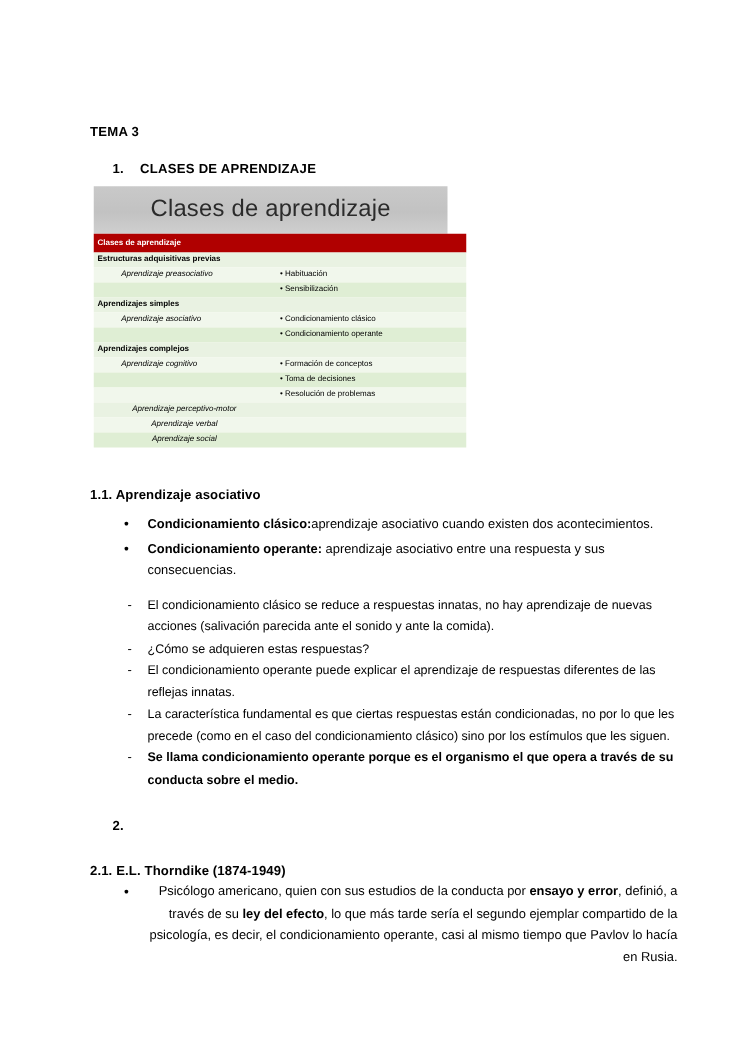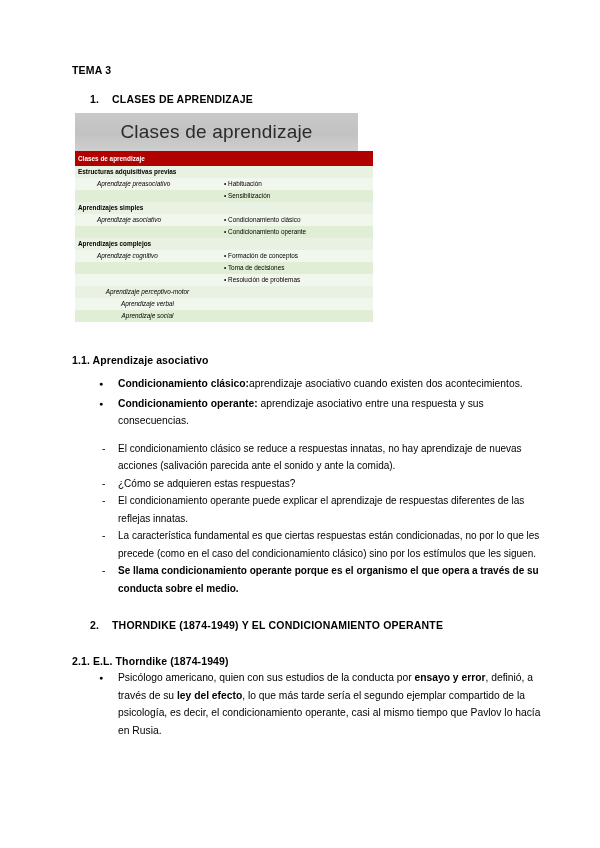--- a/index.html
+++ b/index.html
@@ -12,21 +12,21 @@
     height: 848px;
     font-family: "Liberation Sans", sans-serif;
     color: #000000;
     -webkit-font-smoothing: antialiased;
   }
   .page {
     position: relative;
     width: 600px;
     height: 848px;
     box-sizing: border-box;
-    padding: 64px 58px 0 72px;
+    padding: 100px 58px 0 72px;
   }
 
   
   .doc-title {
     font-size: 10.5px;
     font-weight: bold;
     letter-spacing: 0.2px;
     margin: 0 0 17px 0;
   }
   .num-heading {
@@ -143,20 +143,21 @@
     left: 30px;
     top: 0;
     font-size: 10.3px;
     line-height: 17.5px;
   }
   ul.dot-list.tight {
     margin-top: 0;
   }
   ul.dot-list.tight > li {
     padding-left: 46px;
+    text-align: right;
   }
   b.em { font-weight: bold; }
 
   .gap-1 { height: 14px; }
   .gap-2 { height: 22px; }
   .gap-3 { height: 16px; }
 </style>
 </head>
 <body>
 
@@ -252,21 +253,20 @@
     <li><span>¿Cómo se adquieren estas respuestas?</span></li>
     <li><span>El condicionamiento operante puede explicar el aprendizaje de respuestas diferentes de las reflejas innatas.</span></li>
     <li><span>La característica fundamental es que ciertas respuestas están condicionadas, no por lo que les precede (como en el caso del condicionamiento clásico) sino por los estímulos que les siguen.</span></li>
     <li><b class="em">Se llama condicionamiento operante porque es el organismo el que opera a través de su conducta sobre el medio.</b></li>
   </ul>
 
   <div class="gap-2"></div>
 
   <div class="num-heading">
     <span class="num">2.</span>
-    <span>THORNDIKE (1874-1949) Y EL CONDICIONAMIENTO OPERANTE</span>
   </div>
 
   <div class="gap-3"></div>
 
   <div class="sub-heading">2.1. E.L. Thorndike (1874-1949)</div>
 
   <ul class="dot-list tight">
     <li><span>Psicólogo americano, quien con sus estudios de la conducta por </span><b class="em">ensayo y error</b><span>, definió, a través de su </span><b class="em">ley del efecto</b><span>, lo que más tarde sería el segundo ejemplar compartido de la psicología, es decir, el condicionamiento operante, casi al mismo tiempo que Pavlov lo hacía en Rusia.</span></li>
   </ul>
 

